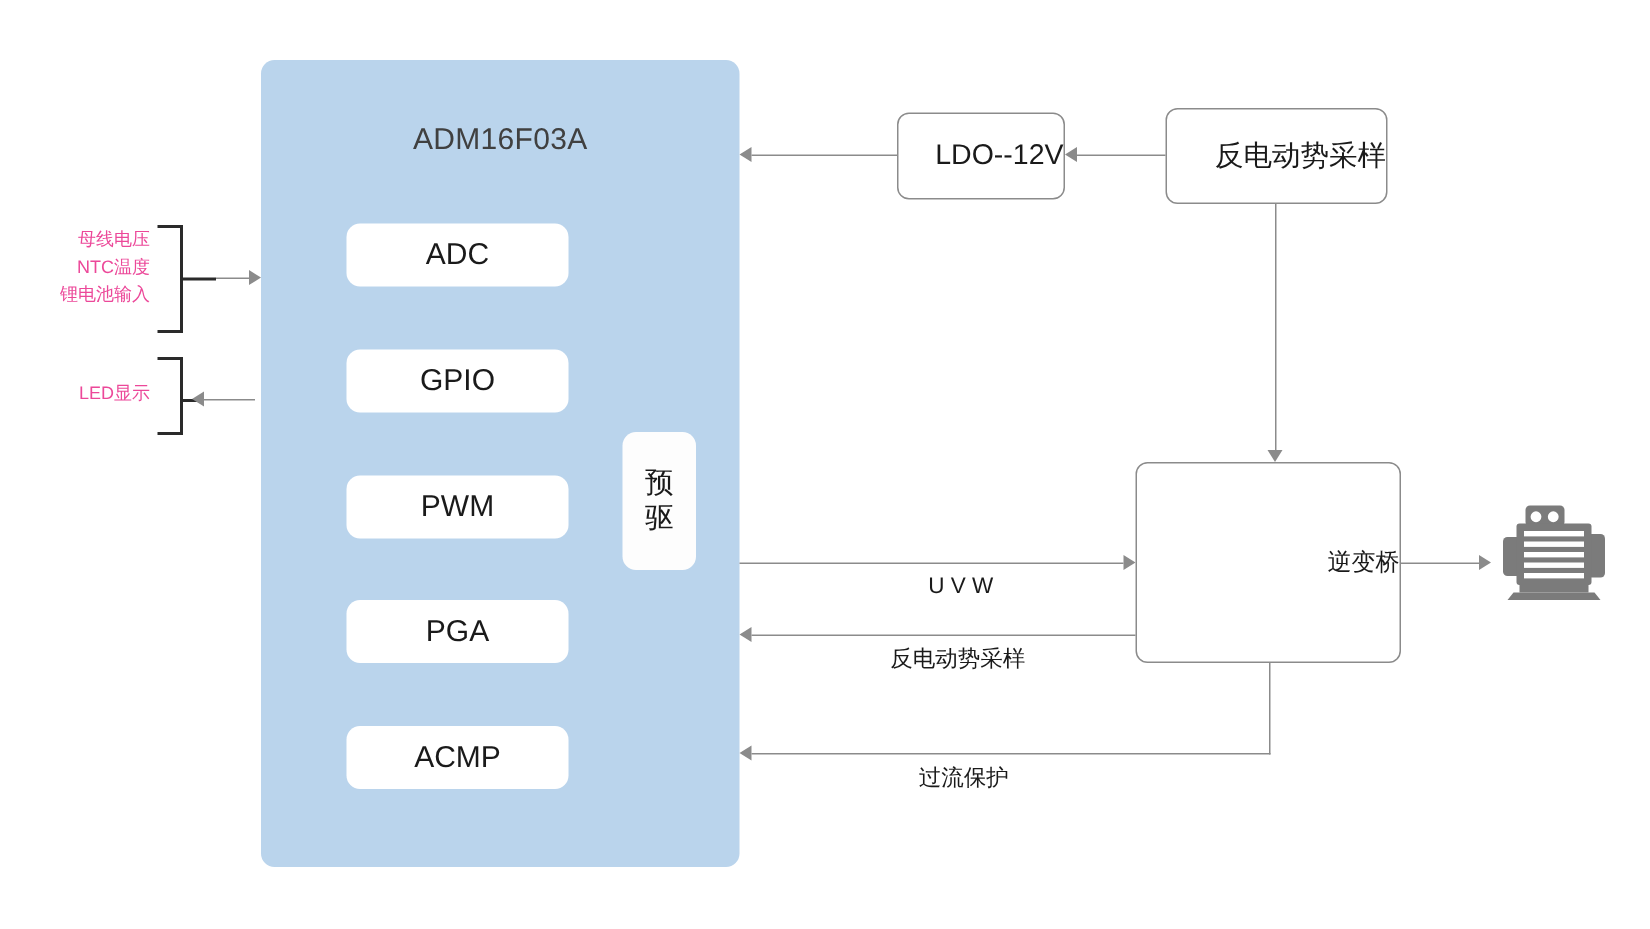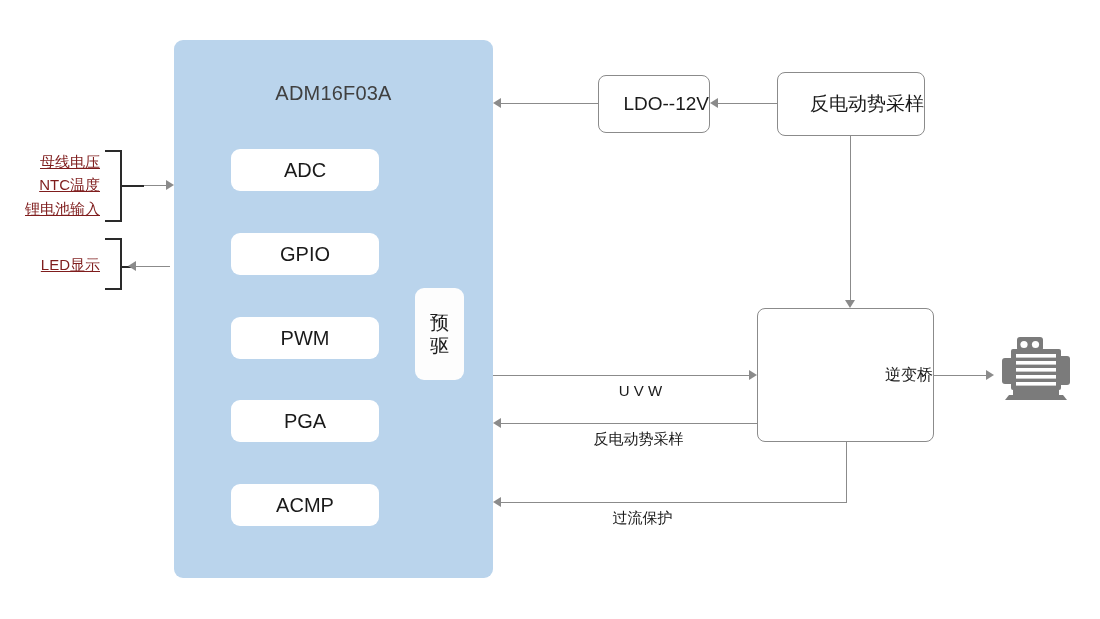--- a/index.html
+++ b/index.html
@@ -124,26 +124,25 @@
   
   .edge-label {
     font-size: 15px;
     color: #1a1a1a;
     text-align: center;
     white-space: nowrap;
   }
 
   
   .side-label {
-    font-size: 15px;
-    color: #7f1d1d;
+    font-size: 12px;
+    color: #ec4899;
     text-align: right;
     white-space: nowrap;
     line-height: 1.55;
-    text-decoration: underline;
   }
   #input-label-group { left: 0px; top: 150px; width: 100px; }
   #led-label-group   { left: 0px; top: 253px; width: 100px; }
 
   .bracket {
     border-top: 2px solid #2a2a2a;
     border-right: 2px solid #2a2a2a;
     border-bottom: 2px solid #2a2a2a;
     border-left: 0;
     box-sizing: border-box;

